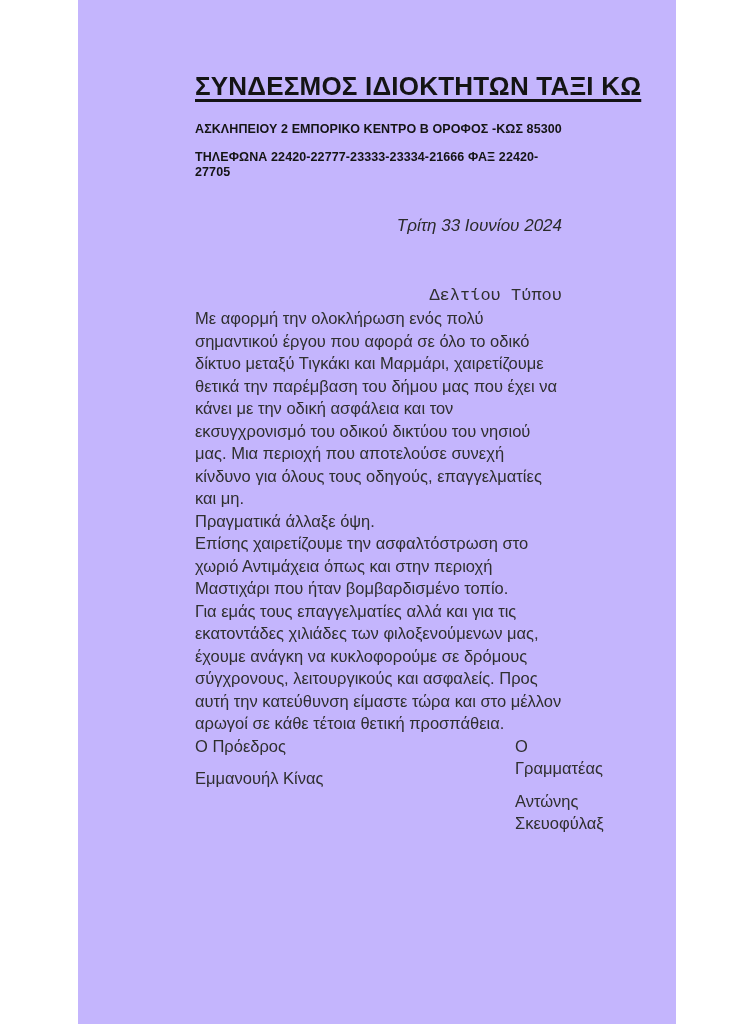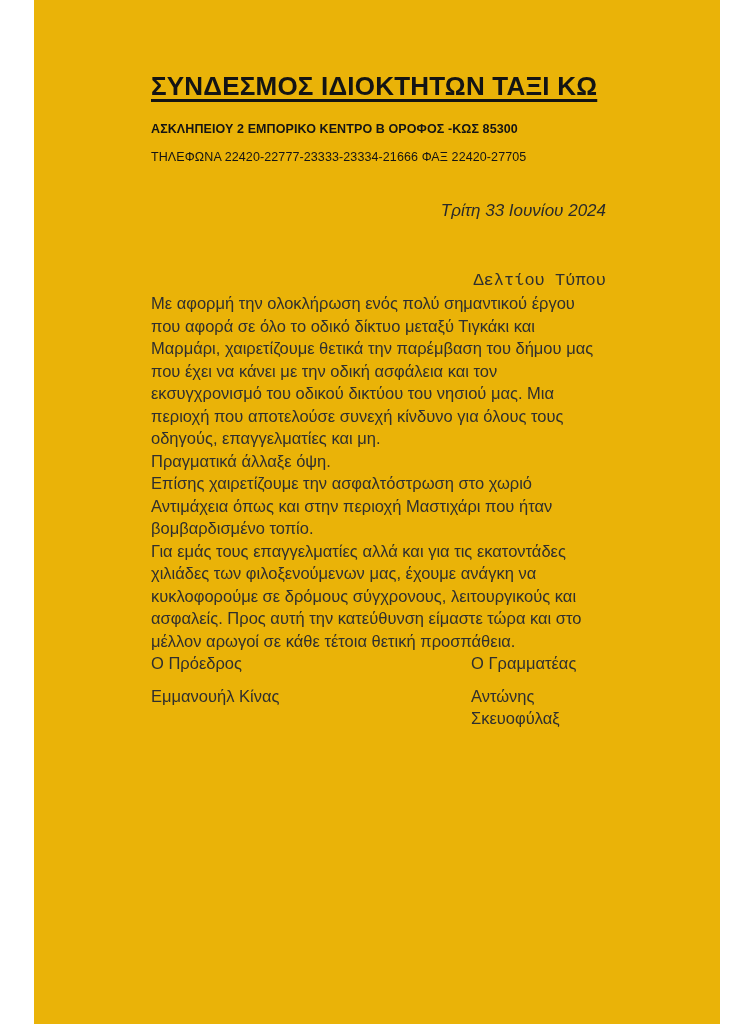--- a/index.html
+++ b/index.html
@@ -3,24 +3,24 @@
 <meta charset="utf-8">
 <title>Δελτίου Τύπου</title>
 <style>
   html, body {
     margin: 0;
     padding: 0;
     background: #ffffff;
   }
   .page {
     position: relative;
-    width: 686px;
+    width: 598px;
     height: 1024px;
     margin: 0 auto;
-    background: #eab308;
+    background: #c4b5fd;
     box-sizing: border-box;
     padding: 71px 114px 0 117px;
     font-family: "Liberation Sans", "DejaVu Sans", sans-serif;
     color: #2f2f2f;
     overflow: hidden;
   }
   .org-title {
     margin: 0;
     font-size: 26px;
     line-height: 30px;
@@ -37,21 +37,21 @@
     font-size: 12.5px;
     line-height: 15px;
     font-weight: 700;
     color: #141414;
     letter-spacing: 0.1px;
   }
   .org-phones {
     margin-top: 13px;
     font-size: 12.5px;
     line-height: 15px;
-    font-weight: 400;
+    font-weight: 700;
     color: #141414;
     letter-spacing: 0.1px;
   }
   .letter-date {
     margin-top: 35px;
     text-align: right;
     font-style: italic;
     font-size: 17px;
     line-height: 22px;
     color: #2a2a2a;

